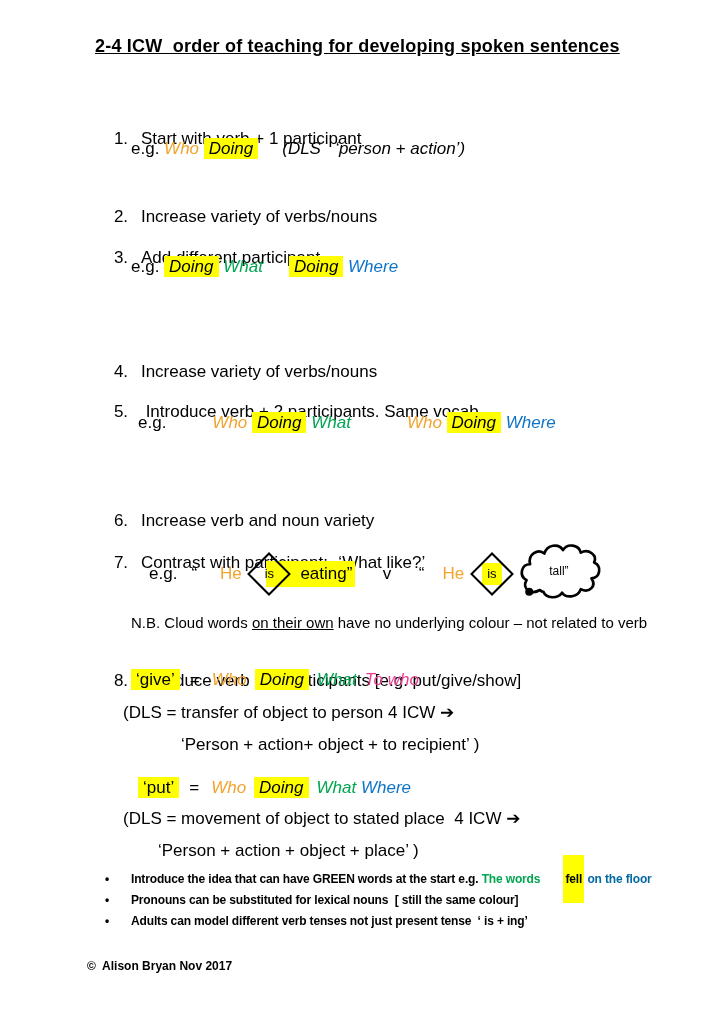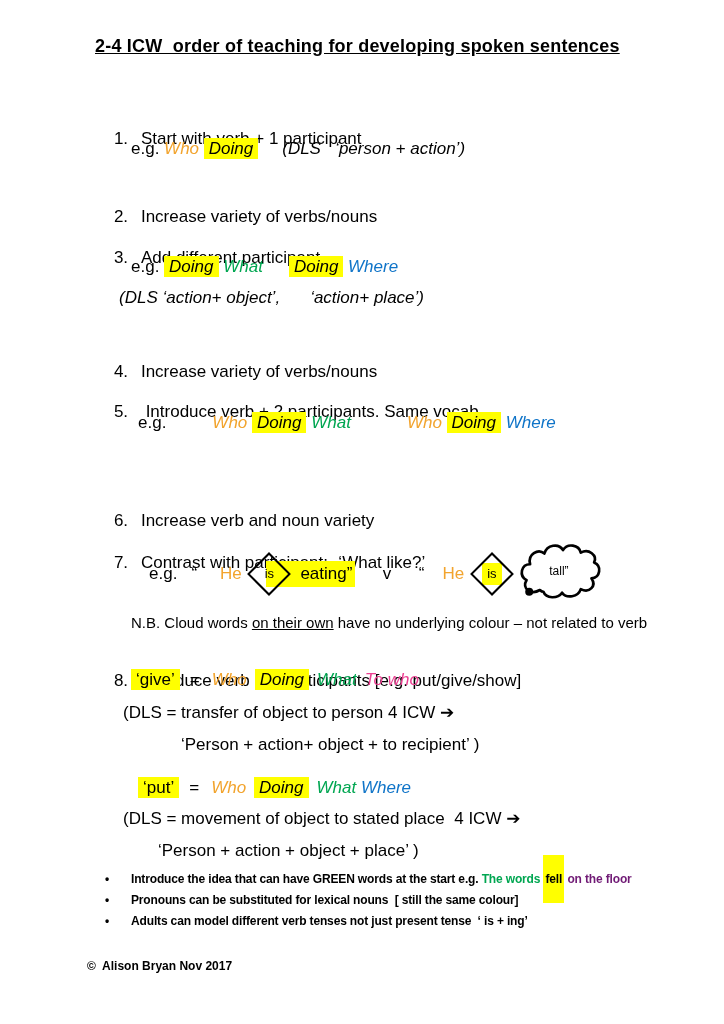--- a/index.html
+++ b/index.html
@@ -14,21 +14,21 @@
   .line{position:absolute;font-size:17px;line-height:22px;white-space:pre;}
   .title{
     position:absolute;left:95px;top:36px;
     font-size:18px;font-weight:bold;text-decoration:underline;
     white-space:pre;letter-spacing:.2px;
   }
   .num{display:inline-block;min-width:27px;}
   .it{font-style:italic;}
   .ul{text-decoration:underline;}
   .hl{padding:1px 5px;}
-  .small .hl{padding:17px 2px;}
+  .small .hl{padding:17px 2px;margin-left:20px;}
   .nb{font-size:15px;}
   .bullet-row{position:absolute;display:flex;font-size:12px;font-weight:600;letter-spacing:-.15px;line-height:16px;white-space:pre;}
   .bullet-marker{width:26px;flex:0 0 auto;}
   .footer{position:absolute;left:87px;top:959px;font-size:12px;font-weight:600;white-space:pre;}
 
   
   .ex7{display:flex;align-items:center;height:58px;}
   .ex7 .seg{flex:0 0 auto;margin-left:18px;}
   .dgroup{position:relative;display:inline-flex;align-items:center;height:48px;flex:0 0 auto;}
   .dgroup .bar{position:absolute;z-index:0;}
@@ -66,21 +66,20 @@
   <div class="line" style="left:131px;top:138px;"><span>e.g. </span><span class="it" style="color: rgb(242, 164, 46);">Who</span><span> </span><span class="it hl" style="background: rgb(255, 255, 0);">Doing</span><span class="it" style="margin-left: 24px;">(DLS   ‘person + action’)</span></div>
 
   <div class="line" style="left:95px;top:184px;">
     <span class="num">2.</span><span>Increase variety of verbs/nouns</span>
   </div>
 
   <div class="line" style="left:95px;top:225px;">
     <span class="num">3.</span><span>Add different participant</span>
   </div>
   <div class="line" style="left:131px;top:256px;"><span>e.g. </span><span class="it hl" style="background: rgb(255, 255, 0);">Doing</span><span class="it" style="color: rgb(0, 166, 81);"> What</span><span class="it hl" style="background: rgb(255, 255, 0); margin-left: 26px;">Doing</span><span class="it" style="color: rgb(15, 116, 200);"> Where</span></div>
-  <div class="line" style="left:119px;top:287px;"><span class="it">(DLS ‘action+ object’,</span><span class="it" style="margin-left: 30px;">‘action+ place’)</span></div>
 
   <div class="line" style="left:95px;top:339px;">
     <span class="num">4.</span><span>Increase variety of verbs/nouns</span>
   </div>
 
   <div class="line" style="left:95px;top:379px;">
     <span class="num">5.</span><span> Introduce verb + 2 participants. Same vocab.</span>
   </div>
   <div class="line" style="left:138px;top:412px;"><span>e.g.</span><span class="it" style="color: rgb(242, 164, 46); margin-left: 46px;">Who</span><span> </span><span class="it hl" style="background: rgb(255, 255, 0);">Doing</span><span class="it" style="color: rgb(0, 166, 81);"> What</span><span class="it" style="color: rgb(242, 164, 46); margin-left: 56px;">Who</span><span> </span><span class="it hl" style="background: rgb(255, 255, 0);">Doing</span><span class="it" style="color: rgb(15, 116, 200);"> Where</span></div>
 
@@ -131,21 +130,21 @@
   <div class="line" style="left:131px;top:669px;"><span class="hl" style="background: rgb(255, 255, 0);">‘give’</span><span style="margin-left: 10px;">=</span><span class="it" style="color: rgb(242, 164, 46); margin-left: 12px;">Who</span><span class="it hl" style="background: rgb(255, 255, 0); margin-left: 8px;">Doing</span><span class="it" style="color: rgb(0, 166, 81); margin-left: 8px;">What</span><span class="it" style="color: rgb(236, 63, 146); margin-left: 8px;">To who</span></div>
   <div class="line" style="left:123px;top:702px;"><span>(DLS = transfer of object to person 4 ICW ➔</span></div>
   <div class="line" style="left:181px;top:734px;text-align:right;"><span>‘Person + action+ object + to recipient’ )</span></div>
 
   <div class="line" style="left:138px;top:777px;"><span class="hl" style="background: rgb(255, 255, 0);">‘put’</span><span style="margin-left: 10px;">=</span><span class="it" style="color: rgb(242, 164, 46); margin-left: 12px;">Who</span><span class="it hl" style="background: rgb(255, 255, 0); margin-left: 8px;">Doing</span><span class="it" style="color: rgb(0, 166, 81); margin-left: 8px;">What</span><span class="it" style="color: rgb(15, 116, 200);"> Where</span></div>
   <div class="line" style="left:123px;top:808px;"><span>(DLS = movement of object to stated place  4 ICW ➔</span></div>
   <div class="line" style="left:158px;top:840px;"><span>‘Person + action + object + place’ )</span></div>
 
   <div class="bullet-row small" style="left:105px;top:871px;">
     <span class="bullet-marker">•</span>
-    <span><span>Introduce the idea that can have GREEN words at the start e.g. </span><span style="color: rgb(0, 166, 81);">The words </span><span class="hl" style="background: rgb(255, 255, 0);">fell</span><span style="color: #701a75;"> on the floor</span></span>
+    <span><span>Introduce the idea that can have GREEN words at the start e.g. </span><span style="color: rgb(0, 166, 81);">The words </span><span class="hl" style="background: rgb(255, 255, 0);">fell</span><span style="color: #0369a1;"> on the floor</span></span>
   </div>
   <div class="bullet-row small" style="left:105px;top:892px;">
     <span class="bullet-marker">•</span>
     <span><span>Pronouns can be substituted for lexical nouns  [ still the same colour]</span></span>
   </div>
   <div class="bullet-row small" style="left:105px;top:913px;">
     <span class="bullet-marker">•</span>
     <span><span>Adults can model different verb tenses not just present tense  ‘ is + ing’</span></span>
   </div>
 

